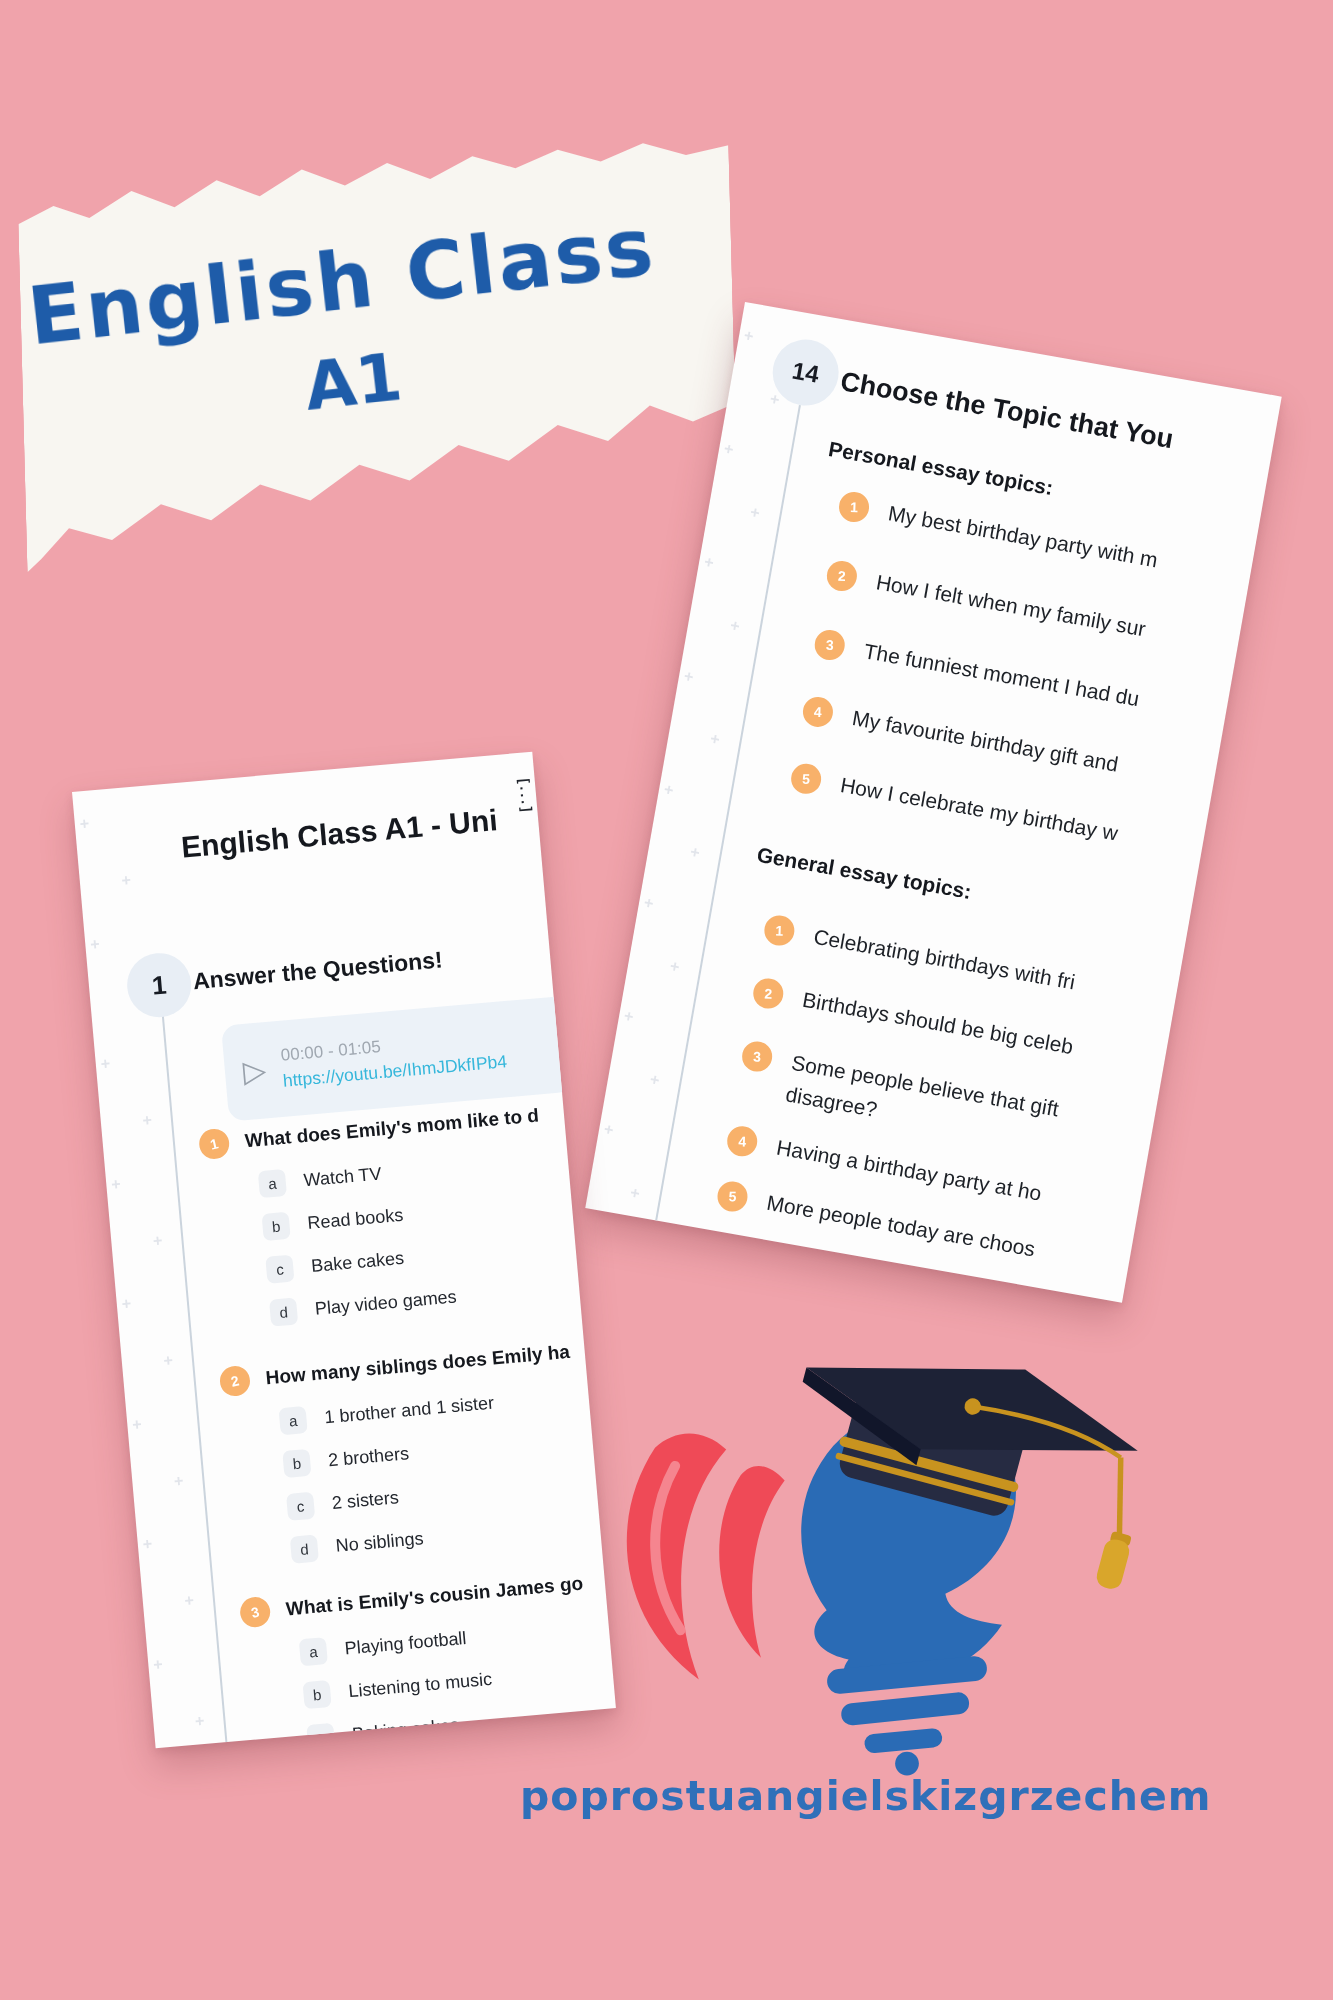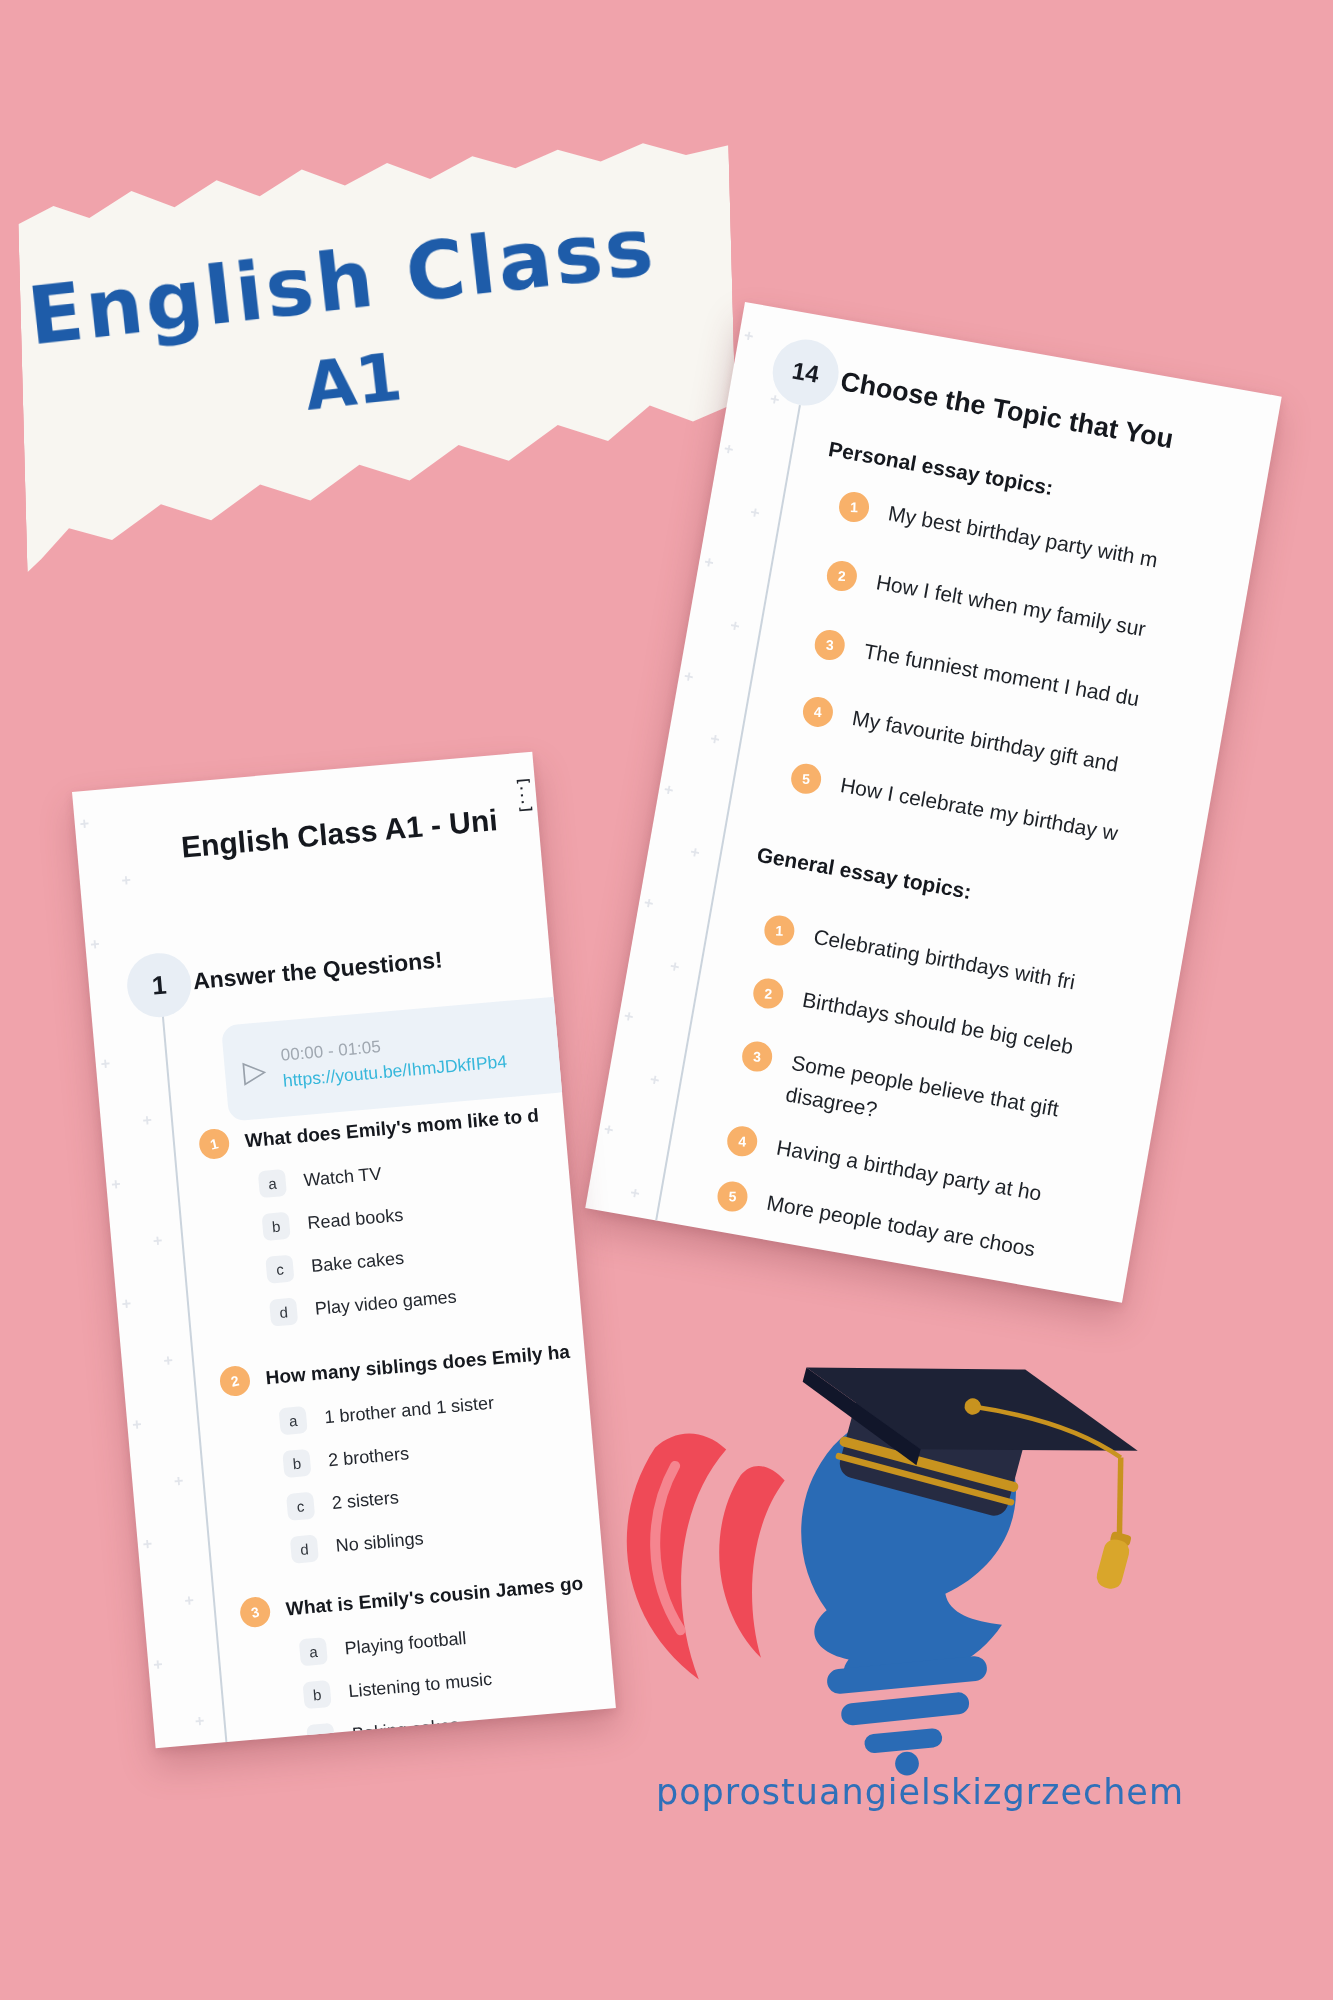--- a/index.html
+++ b/index.html
@@ -56,22 +56,22 @@
   .card-right .tl-line{left:71px;top:92px;bottom:0;}
   .step-right{left:39px;top:26px;width:66px;height:66px;font-size:24px;}
   .rc-title{position:absolute;left:108px;top:46px;margin:0;font-size:27px;font-weight:bold;color:#15181E;white-space:nowrap;}
   .sec-heading{position:absolute;left:108px;margin:0;font-size:21px;font-weight:bold;color:#15181E;white-space:nowrap;}
   .topic{position:absolute;left:128px;right:0;display:flex;gap:20px;align-items:flex-start;}
   .t-text{font-size:21px;color:#1D2127;white-space:nowrap;padding-top:3px;}
   .t-line2{margin-top:8px;}
 
   
   .logo{position:absolute;left:545px;top:1360px;width:640px;height:420px;}
-  .brand{position:absolute;left:520px;top:1772px;width:800px;text-align:center;
-        font-family:"DejaVu Sans",sans-serif;font-weight:normal;font-size:35px;color:#2F70B9;letter-spacing:1px;}
+  .brand{position:absolute;left:520px;top:1772px;width:800px;text-align:left;
+        font-family:"DejaVu Sans",sans-serif;font-weight:bold;font-size:41px;color:#2F70B9;letter-spacing:1px;}
 </style>
 </head>
 <body>
 
 <div class="canvas">
 
   <div class="torn-paper">
     <div class="banner-text">
       <div class="banner-line1">English Class</div>
       <div class="banner-line2">A1</div>

